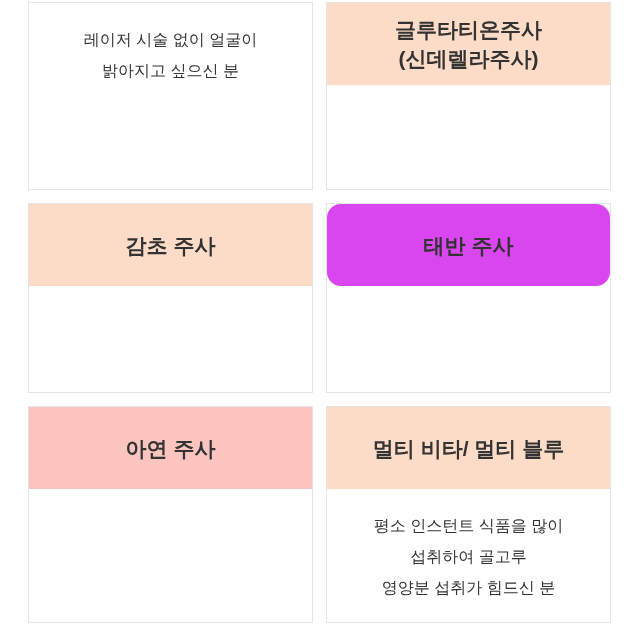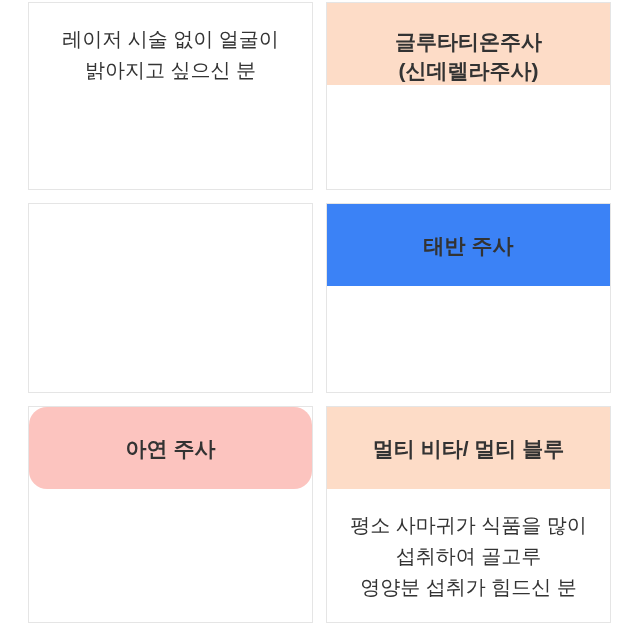--- a/index.html
+++ b/index.html
@@ -42,62 +42,65 @@
     font-size: 21px;
     font-weight: bold;
     color: #333333;
     line-height: 29px;
     white-space: pre-line;
   }
   .card-body {
     flex: 1 1 auto;
     padding: 21px 6px 0 6px;
     text-align: center;
-    font-size: 20px;
+    font-size: 16px;
     color: #333333;
     line-height: 31px;
     white-space: pre-line;
   }
 </style>
 </head>
 <body>
 
 <div class="page">
   <div class="grid">
 
     <div class="card">
       <div class="card-body">레이저 시술 없이 얼굴이
 밝아지고 싶으신 분</div>
     </div>
 
     <div class="card">
-      <div class="card-header" style="background-color: rgb(253, 220, 199); align-items: flex-end;">
+      <div class="card-header" style="background-color: rgb(253, 220, 199);">
         <span>글루타티온주사
 (신데렐라주사)</span>
       </div>
     </div>
 
     <div class="card">
+      <div class="card-header" style="background-color: rgb(253, 220, 199);">
+        <span>감초 주사</span>
+      </div>
     </div>
 
     <div class="card">
-      <div class="card-header" style="background-color: #3b82f6;">
+      <div class="card-header" style="background-color: #d946ef; border-radius: 14px;">
         <span>태반 주사</span>
       </div>
     </div>
 
     <div class="card">
-      <div class="card-header" style="background-color: rgb(252, 196, 191); border-radius: 18px;">
+      <div class="card-header" style="background-color: rgb(252, 196, 191);">
         <span>아연 주사</span>
       </div>
     </div>
 
     <div class="card">
       <div class="card-header" style="background-color: rgb(253, 220, 199);">
         <span>멀티 비타/ 멀티 블루</span>
       </div>
-      <div class="card-body">평소 사마귀가 식품을 많이
+      <div class="card-body">평소 인스턴트 식품을 많이
 섭취하여 골고루
 영양분 섭취가 힘드신 분</div>
     </div>
 
   </div>
 </div>
 
 </body></html>

